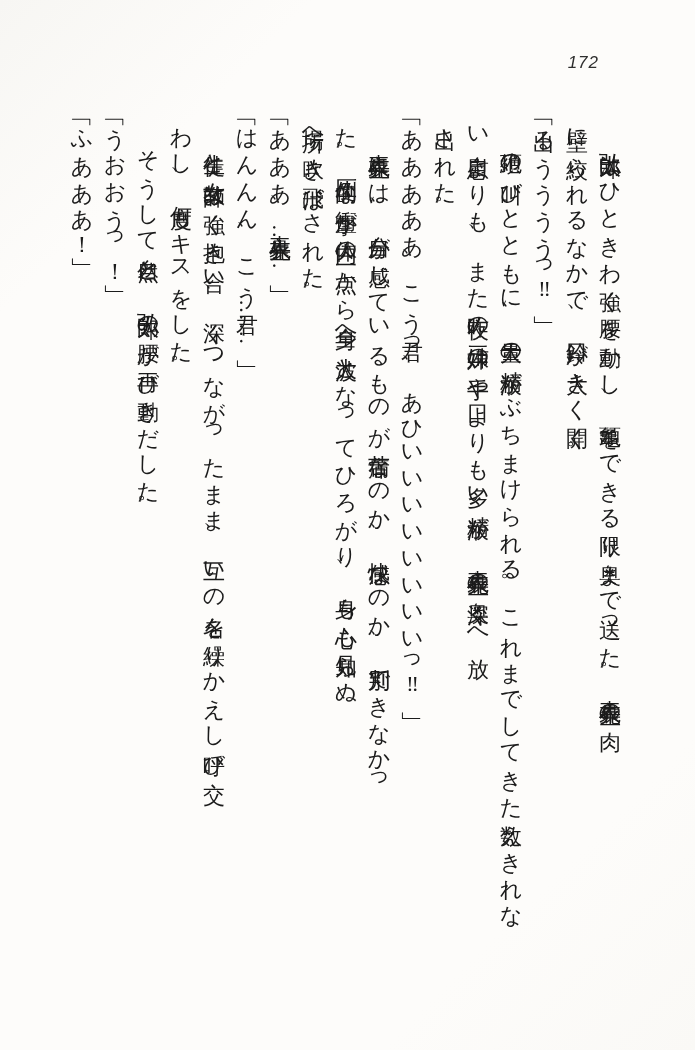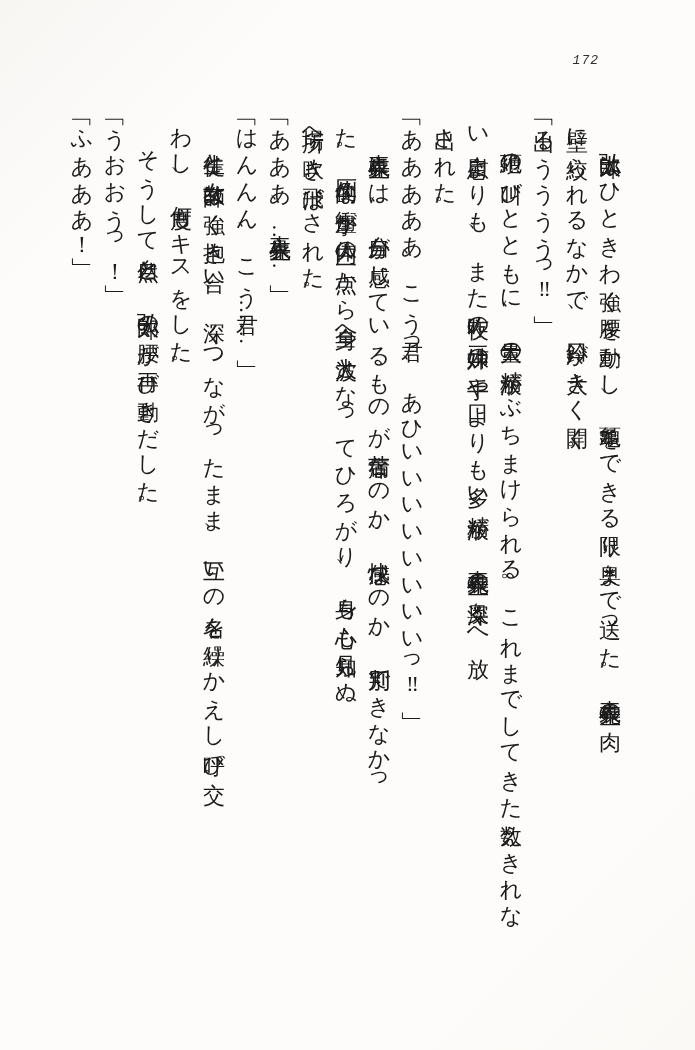--- a/index.html
+++ b/index.html
@@ -12,23 +12,23 @@
   }
   .page {
     position: absolute;
     inset: 0;
     background: linear-gradient(135deg, #f7f6f3 0%, #fdfcfa 18%, #fdfcfa 82%, #faf9f6 100%);
   }
   .page-number {
     position: absolute;
     top: 53px;
     right: 96px;
-    font-family: Liberation Mono, monospace;
+    font-family: Liberation Sans, sans-serif;
     font-style: italic;
-    font-size: 13px;
+    font-size: 17px;
     letter-spacing: 1px;
     color: #2e2e2e;
   }
   .text-block {
     position: absolute;
     top: 112px;
     right: 68px;
     height: 905px;
     writing-mode: vertical-rl;
     text-orientation: mixed;

